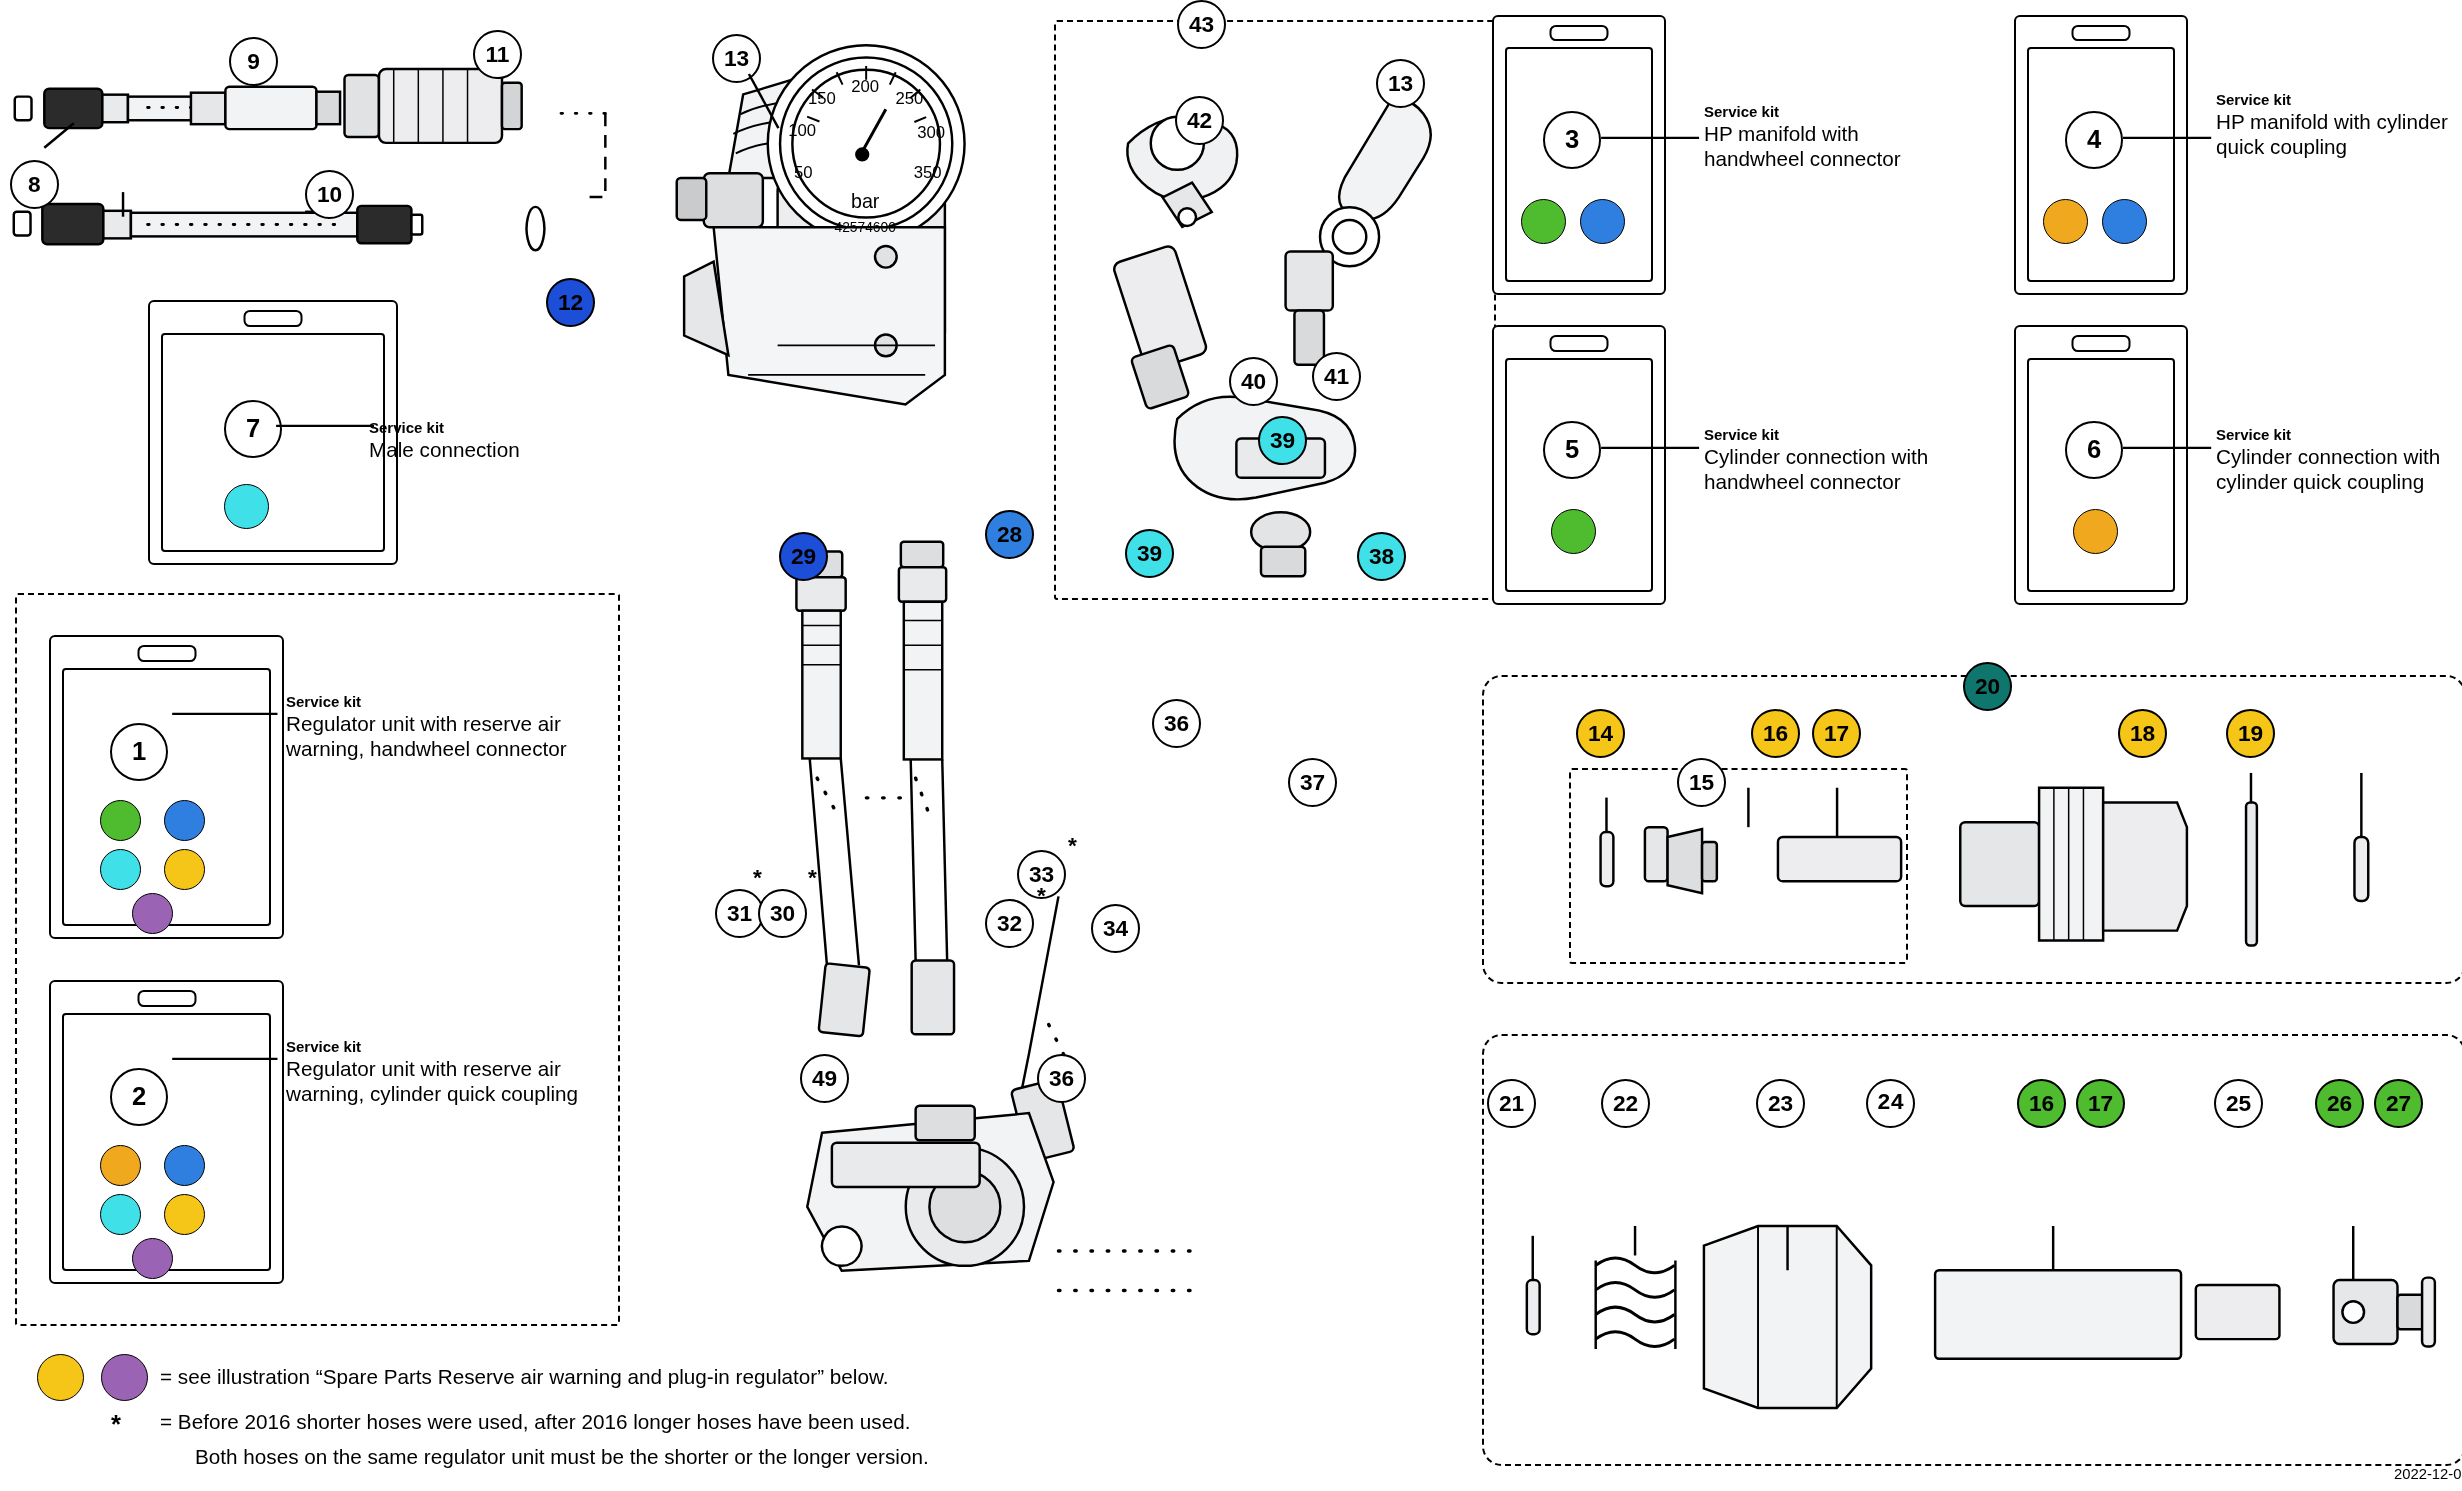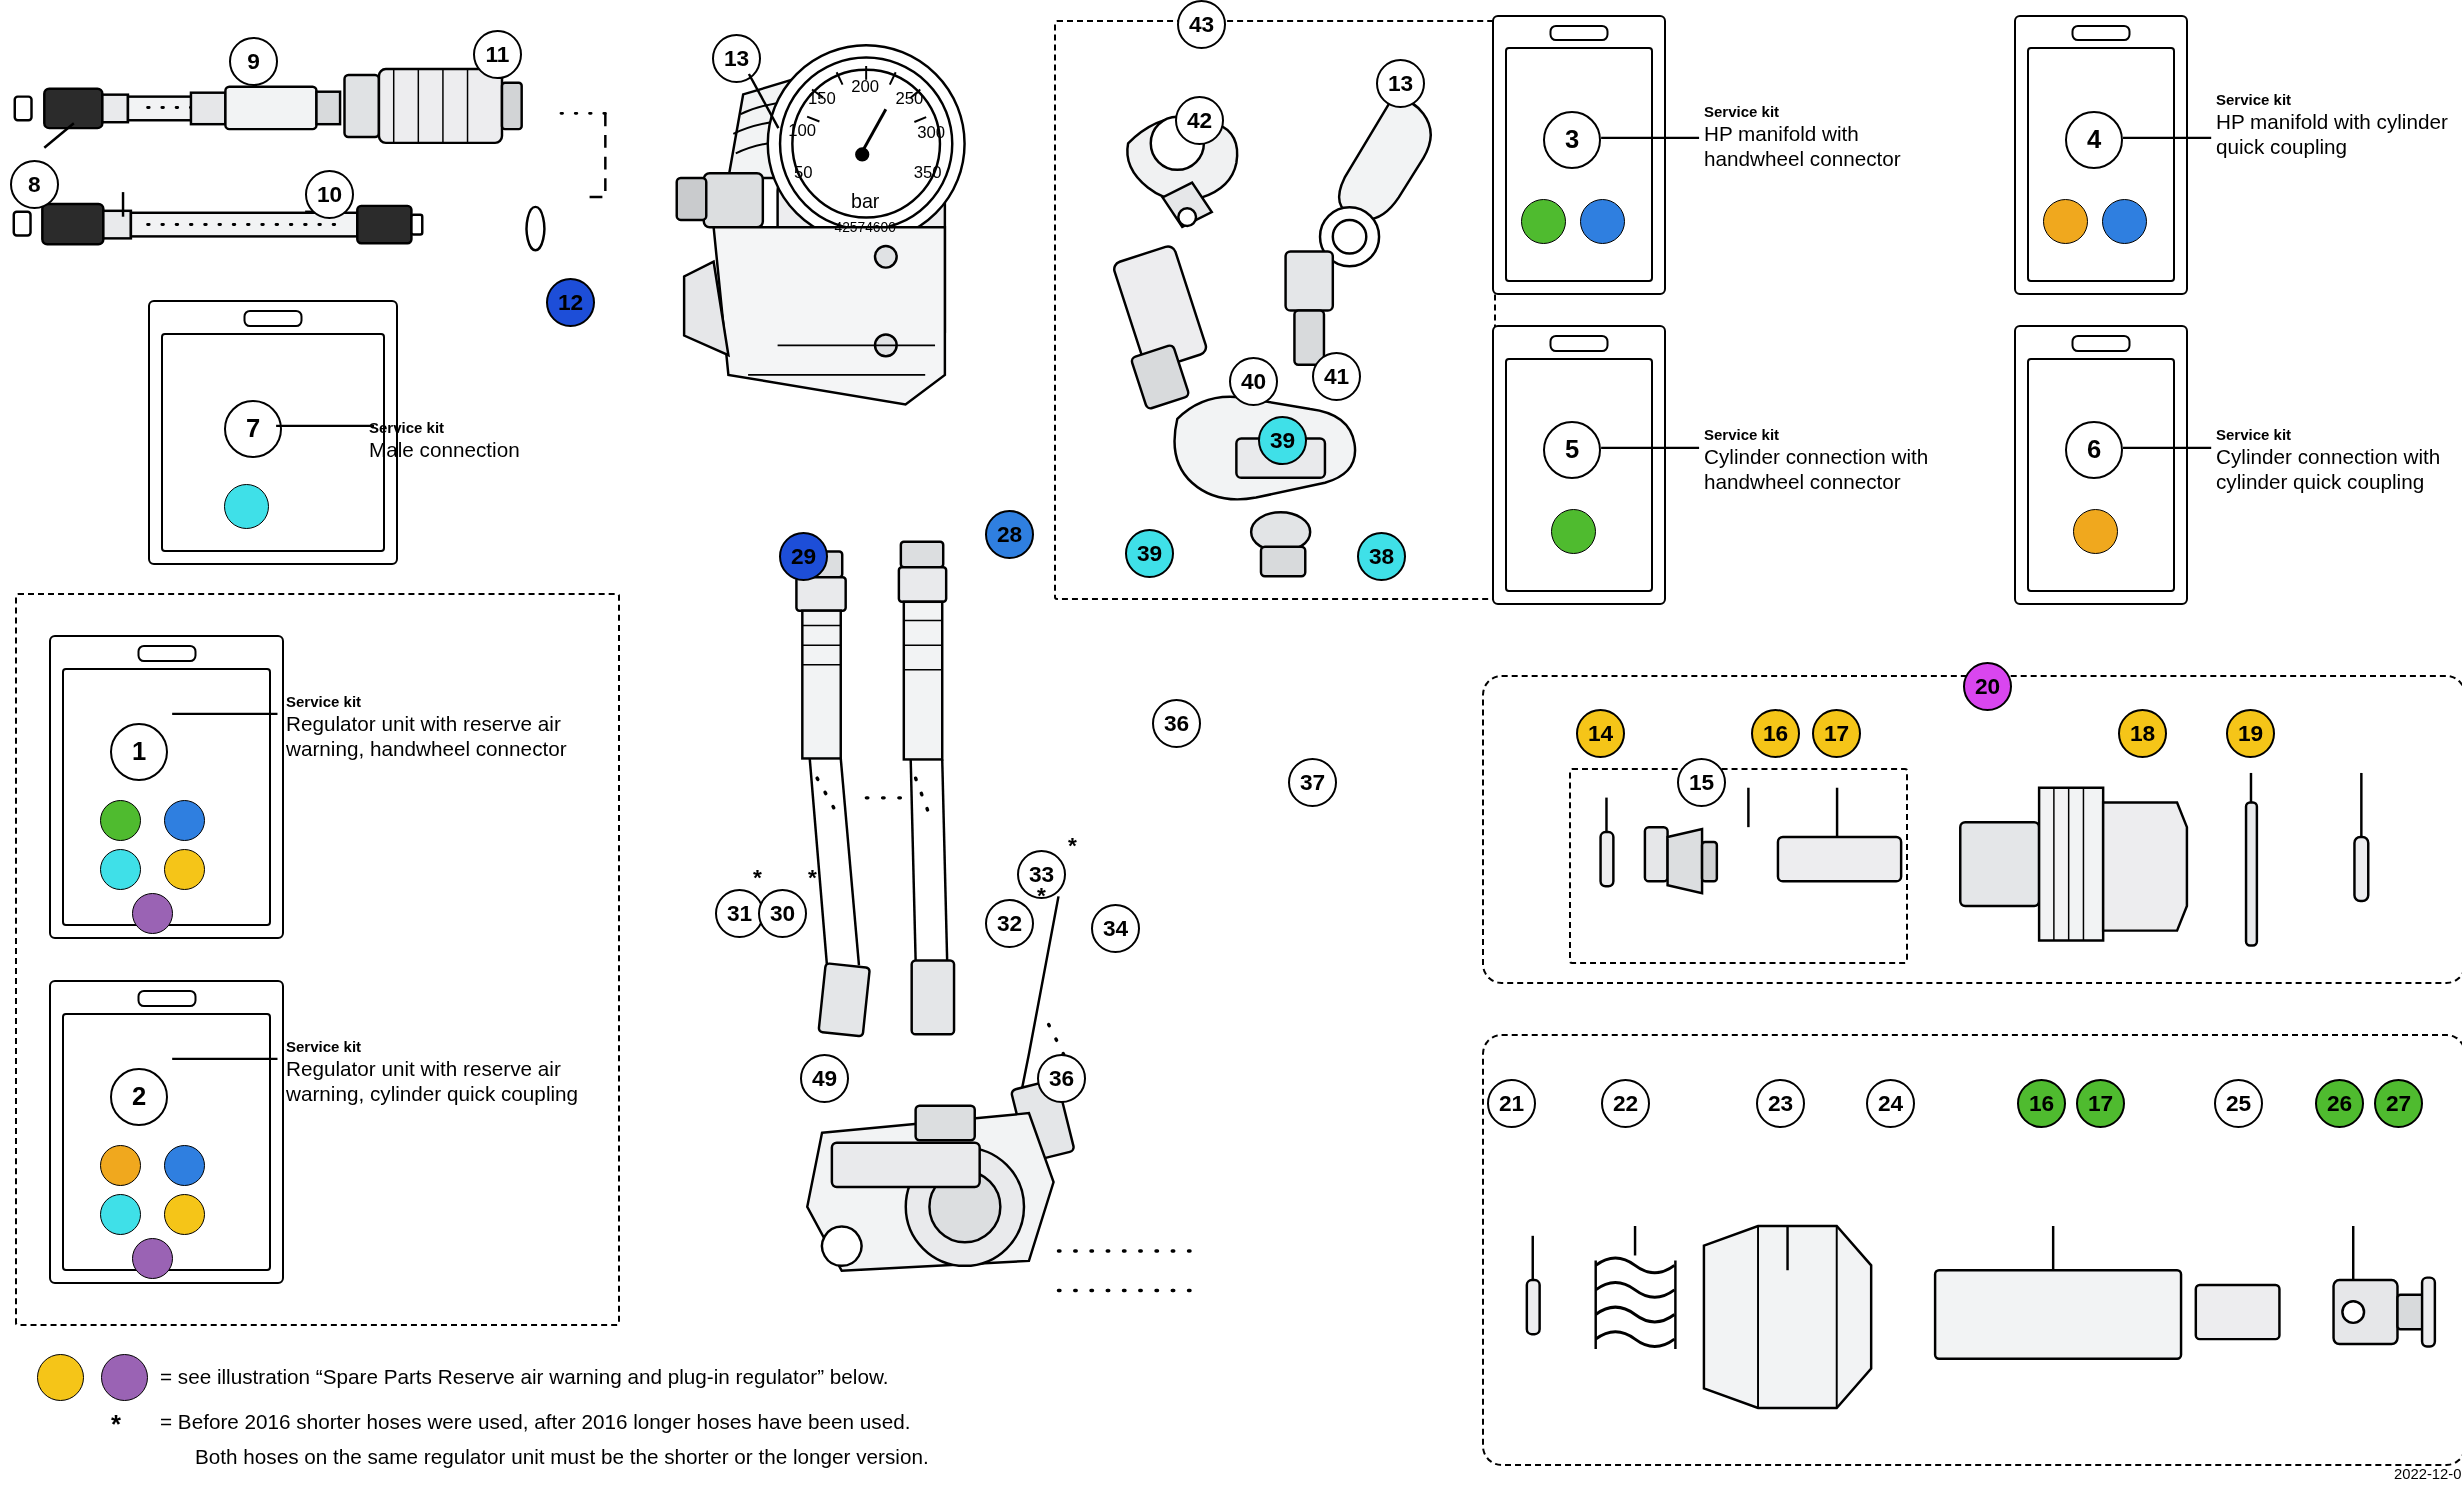--- a/index.html
+++ b/index.html
@@ -324,21 +324,21 @@
 </div>
 <svg class="abs" style="left:2123px;top:443px;width:98px;height:9.8px;" viewBox="0 0 200 20" width="98" height="9.8">
     <path class="ln" stroke-width="5" d="M0 10 L180 10"></path>
   </svg>
 <div class="kittext" style="left:2216px;top:421px;width:256px;">
   <b>Service kit</b><br>
   <span>Cylinder connection with cylinder quick coupling</span>
 </div>
 
 <div class="dashbox round" style="left:1482px;top:675px;width:980px;height:305px;"></div>
-<div class="bub md" style="left:1963px;top:662px;background:#d946ef;">20</div>
+<div class="bub md" style="left:1963px;top:662px;background:#0f766e;">20</div>
 <div class="dashbox" style="left:1569px;top:768px;width:335px;height:192px;"></div>
 
 <svg class="abs" style="left:1571px;top:768px;width:882px;height:207px;" viewBox="0 0 1790 420" width="882" height="207">
   <g stroke="#000" stroke-width="5" fill="none">
 
     <rect x="60" y="130" width="26" height="110" rx="10" fill="#ededef"></rect>
 
     <rect x="150" y="120" width="46" height="110" rx="8" fill="#e6e7e9"></rect>
     <path d="M196 140 l70 -16 l0 130 l-70 -16 Z" fill="#dcdee0"></path>
     <rect x="266" y="150" width="30" height="80" rx="6" fill="#cfd1d3"></rect>
@@ -398,21 +398,21 @@
     <path d="M280 310 L280 250"></path>
     <path d="M590 340 L590 250"></path>
     <path d="M1130 340 L1130 250"></path>
     <path d="M1740 360 L1740 250"></path>
   </g>
 </svg>
 
 <div class="bub md" style="left:1487px;top:1079px;">21</div>
 <div class="bub md" style="left:1601px;top:1079px;">22</div>
 <div class="bub md" style="left:1756px;top:1079px;">23</div>
-<div class="bub md" style="left:1866px;top:1079px;">24</div>
+<div class="bub md" style="left:1866px;top:1079px;font-family:Liberation Mono, monospace;">24</div>
 <div class="bub md fill-green" style="left:2017px;top:1079px;">16</div>
 <div class="bub md fill-green" style="left:2076px;top:1079px;">17</div>
 <div class="bub md" style="left:2214px;top:1079px;">25</div>
 <div class="bub md fill-green" style="left:2315px;top:1079px;">26</div>
 <div class="bub md fill-green" style="left:2374px;top:1079px;">27</div>
 
 <div class="dot" style="left:37px;top:1354px;width:45px;height:45px;background:#f5c518;"></div>
 <div class="dot" style="left:101px;top:1354px;width:45px;height:45px;background:#9a63b4;"></div>
 <div class="legendtext" style="left:160px;top:1364px;width:1280px;">= see illustration “Spare Parts Reserve air warning and plug-in regulator” below.</div>
 <div class="legendtext" style="left:111px;top:1408px;font-weight:700;font-size:25.6px;">*</div>

